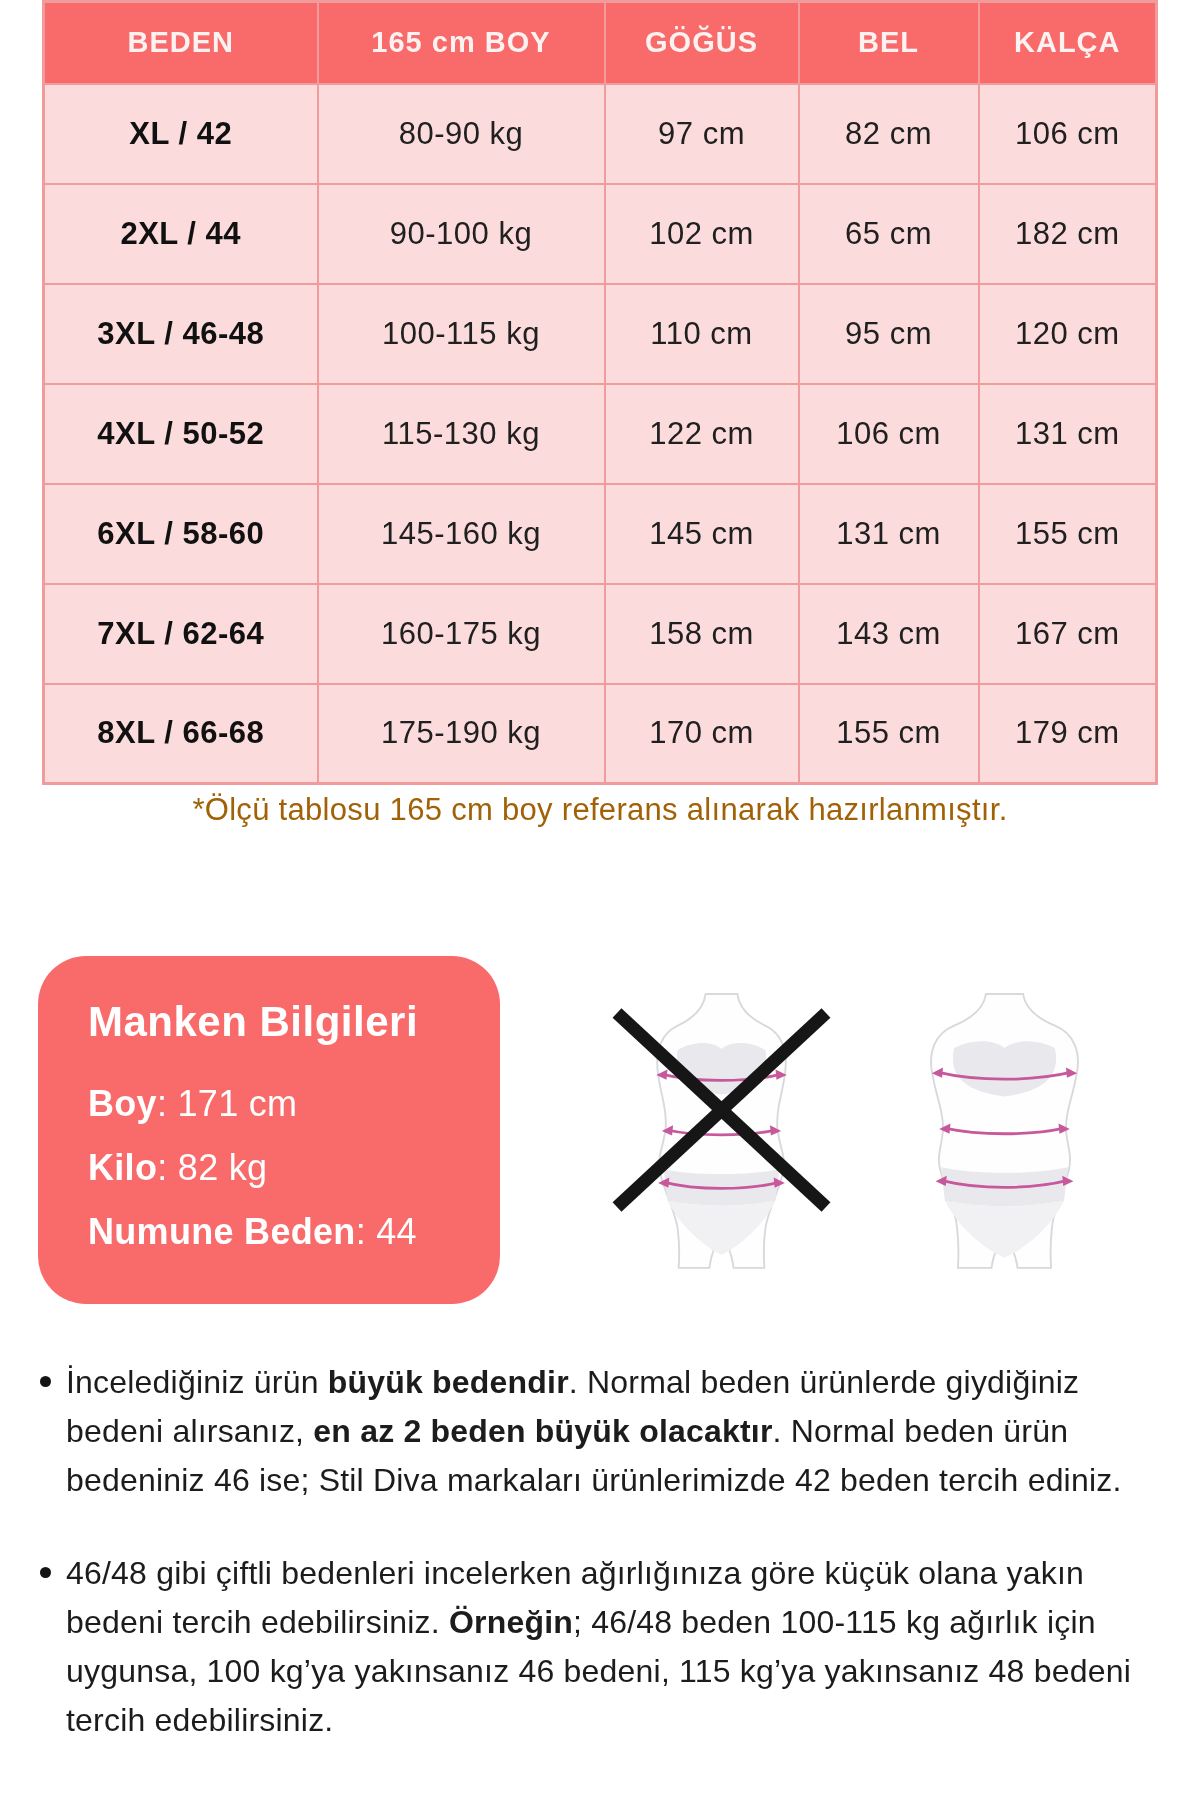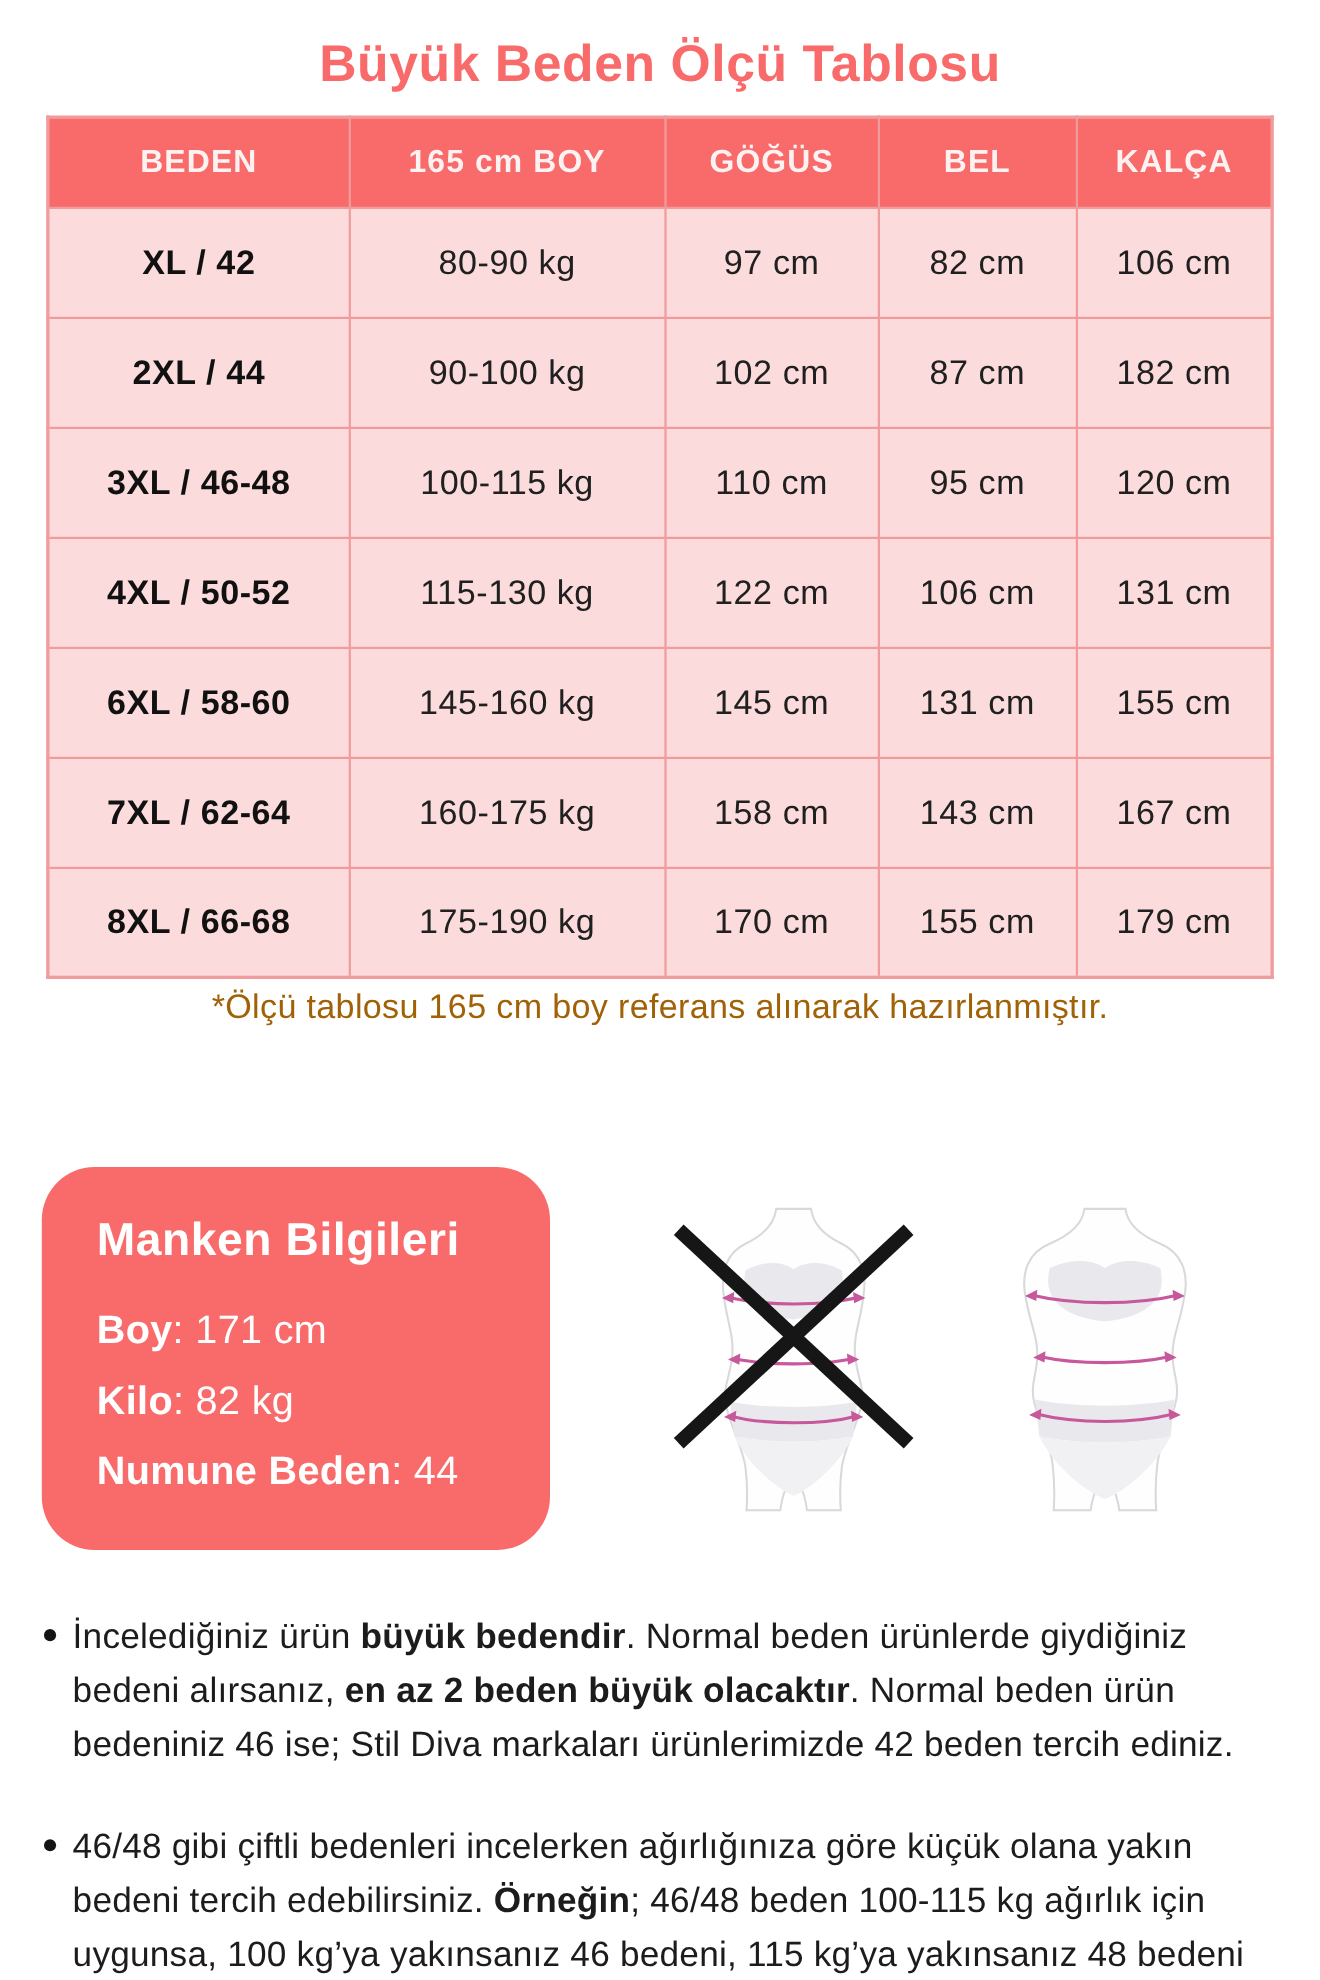--- a/index.html
+++ b/index.html
@@ -110,21 +110,20 @@
     width:11px;height:11px;border-radius:50%;
     background:#141414;
   }
   ul.notes strong{font-weight:bold;}
 </style>
 </head>
 <body>
 
 <div class="page">
 
-  <h1 class="title">Büyük Beden Ölçü Tablosu</h1>
 
   <table class="size-table">
     <colgroup>
       <col class="c-size">
         <col class="c-weight">
         <col class="c-chest">
         <col class="c-waist">
         <col class="c-hip">
     </colgroup>
     <thead>
@@ -141,21 +140,21 @@
         <td class="size-cell">XL / 42</td>
         <td>80-90 kg</td>
         <td>97 cm</td>
         <td>82 cm</td>
         <td>106 cm</td>
       </tr>
       <tr>
         <td class="size-cell">2XL / 44</td>
         <td>90-100 kg</td>
         <td>102 cm</td>
-        <td>87 cm</td>
+        <td>65 cm</td>
         <td>182 cm</td>
       </tr>
       <tr>
         <td class="size-cell">3XL / 46-48</td>
         <td>100-115 kg</td>
         <td>110 cm</td>
         <td>95 cm</td>
         <td>120 cm</td>
       </tr>
       <tr>

